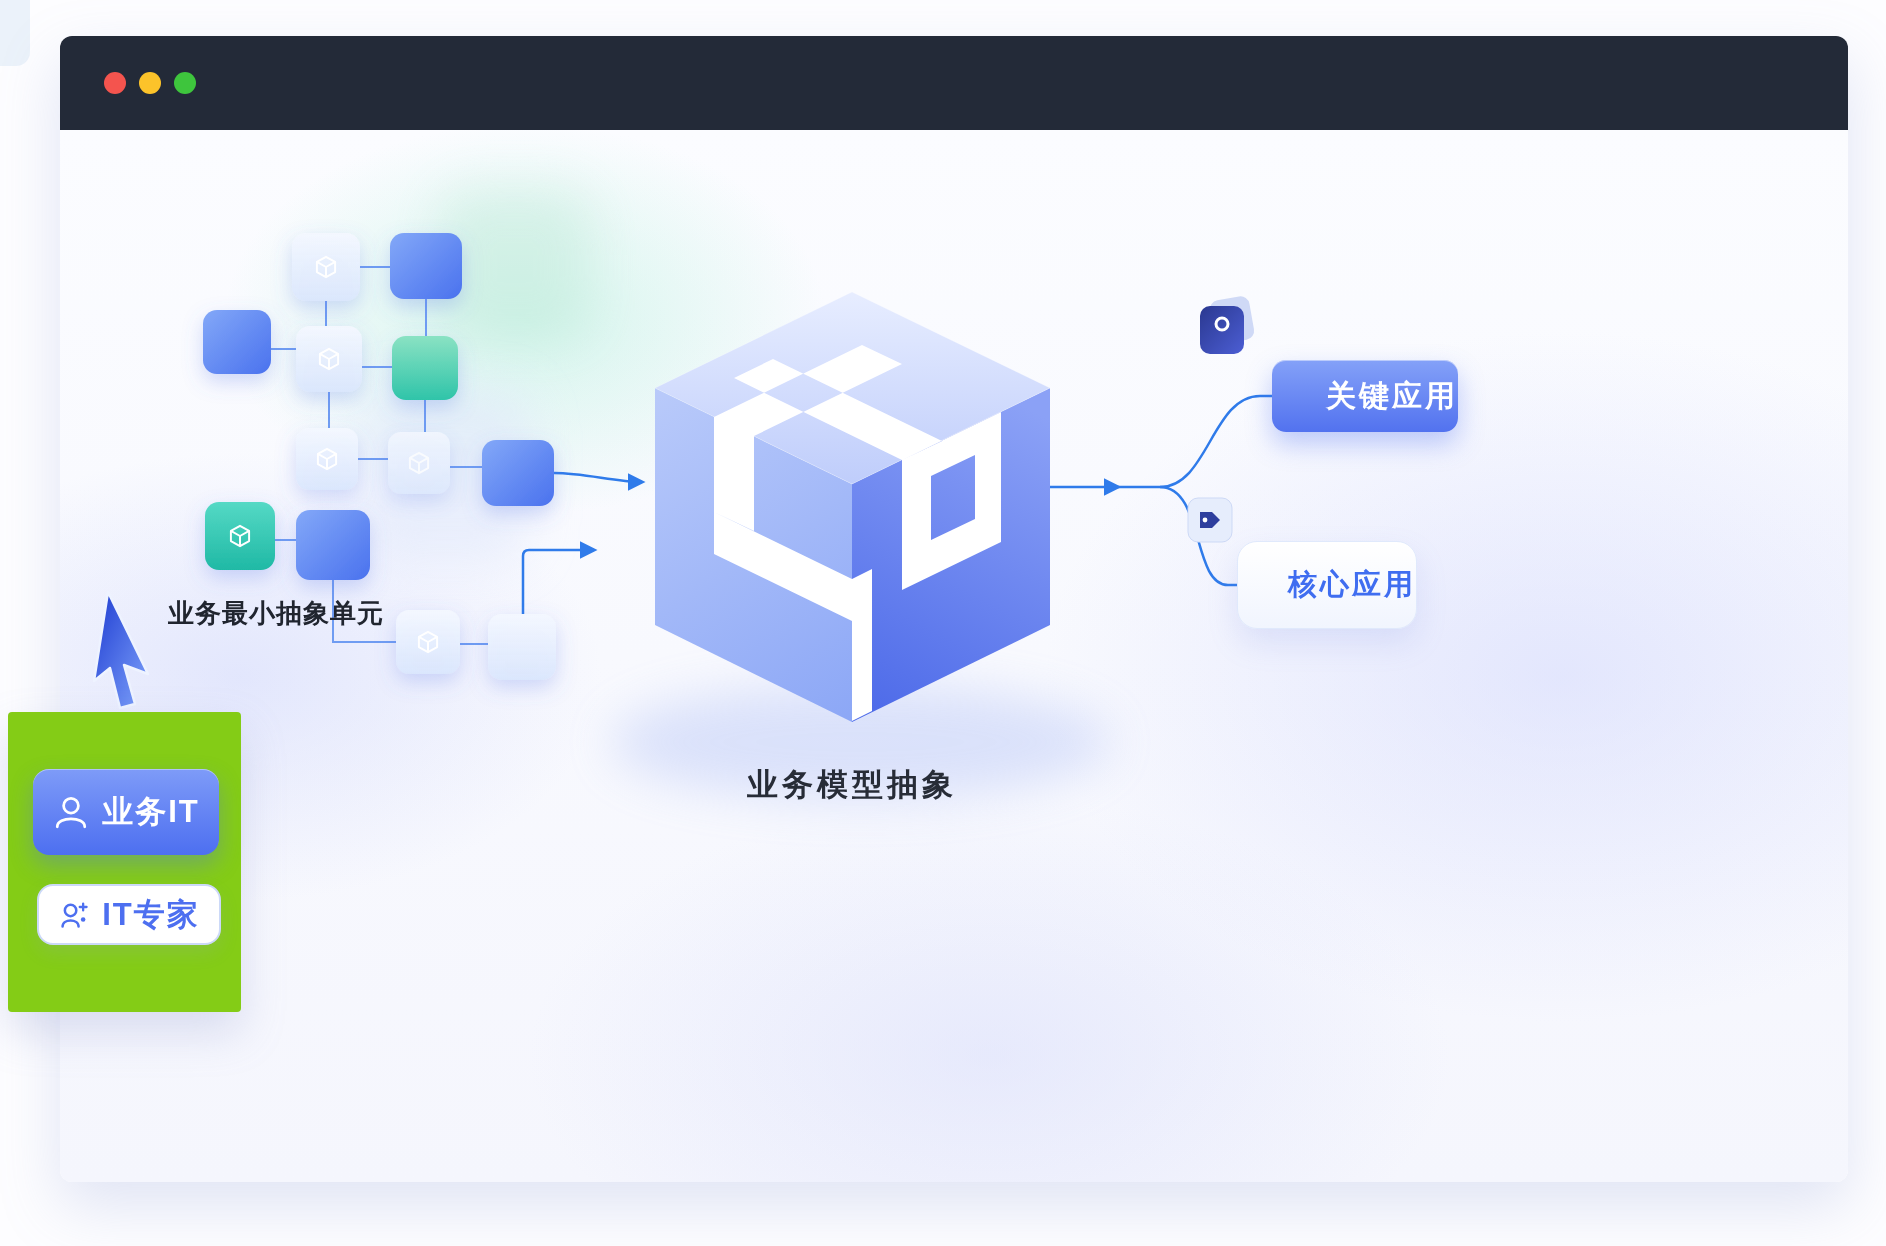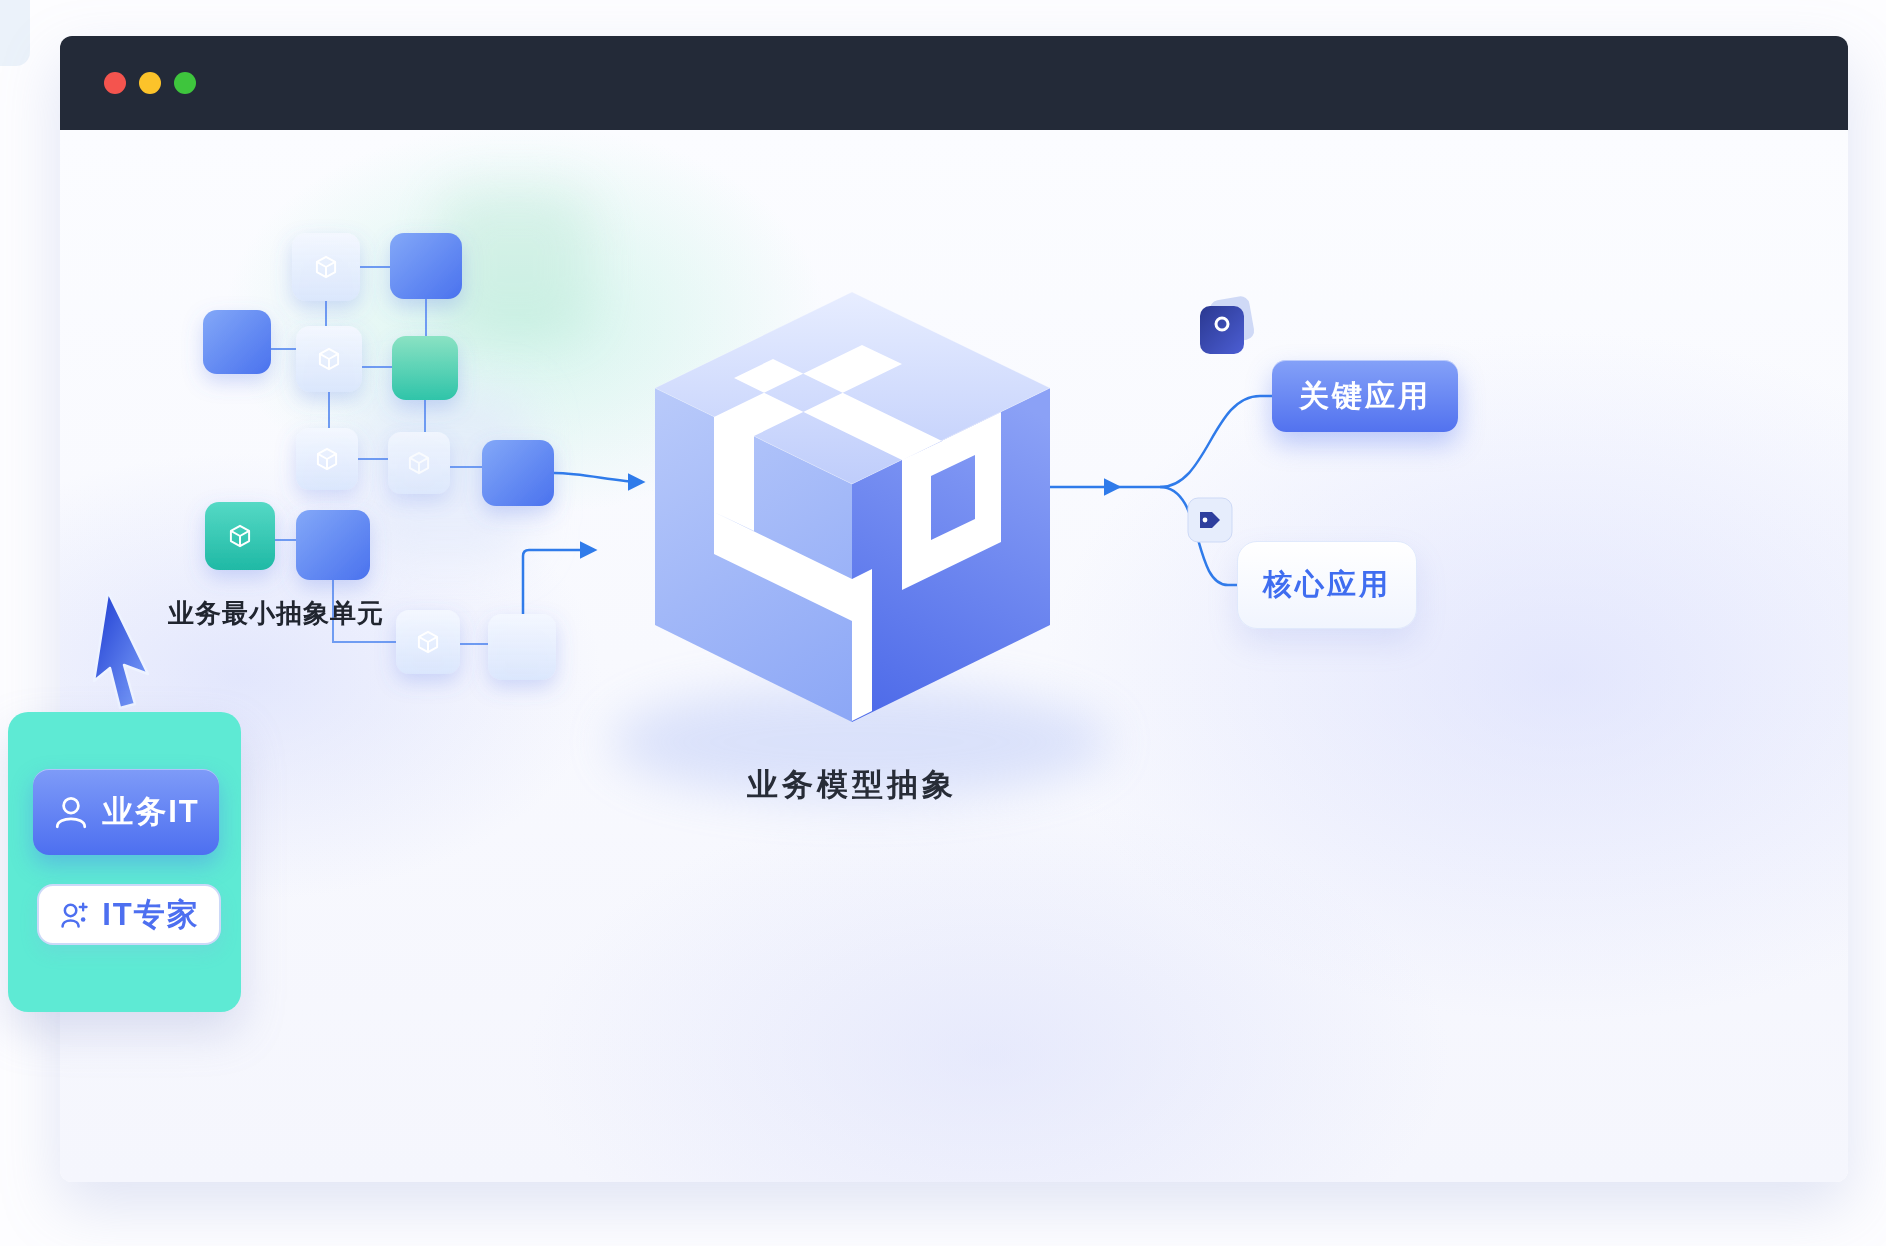--- a/index.html
+++ b/index.html
@@ -33,33 +33,33 @@
       radial-gradient(640px 360px at 52% 88%, rgba(206,212,250,.38), transparent 72%),
       linear-gradient(#fbfcff,#f5f6fd);
   }
   .scene{position:absolute;left:0;top:0;width:1788px;height:1052px;display:block;}
 
   
   .unit-callout{position:absolute;left:108px;top:466px;font-size:26px;font-weight:700;color:#20252f;letter-spacing:1px;white-space:nowrap;}
   .cube-caption{position:absolute;left:622px;top:634px;width:340px;text-align:center;font-size:31px;font-weight:700;color:#272c37;letter-spacing:4px;white-space:nowrap;}
 
   
-  .pill{position:absolute;display:flex;align-items:center;justify-content:center;cursor:pointer;}
+  .pill{position:absolute;display:flex;align-items:center;justify-content:flex-end;cursor:pointer;}
   .pill-key{left:1212px;top:230px;width:186px;height:72px;border-radius:14px;
     background:linear-gradient(180deg,#84a1f8,#5272ef);
     box-shadow:0 12px 26px rgba(77,111,240,.35), inset 0 1px 0 rgba(255,255,255,.45);}
   .pill-key span{color:#fff;font-size:30px;font-weight:700;letter-spacing:3px;}
   .pill-core{left:1177px;top:411px;width:180px;height:88px;border-radius:20px;
     background:linear-gradient(180deg,#ffffff,#f1f5fe);
     border:1px solid #e0e9fc;
     box-shadow:0 14px 30px rgba(125,145,225,.18);}
   .pill-core span{color:#3f6df0;font-size:29px;font-weight:700;letter-spacing:3px;}
 
   
-  .role-card{position:absolute;left:8px;top:712px;width:233px;height:300px;background:#5eead4;border-radius:20px;
+  .role-card{position:absolute;left:8px;top:712px;width:233px;height:300px;background:#84cc16;border-radius:4px;
     box-shadow:0 20px 44px rgba(140,152,205,.28);z-index:5;}
   .role-pill{position:absolute;display:flex;align-items:center;justify-content:center;gap:12px;cursor:pointer;}
   .role-pill.solid{left:25px;top:57px;width:186px;height:86px;border-radius:16px;
     background:linear-gradient(180deg,#7e9bf8,#4d6ff0);
     box-shadow:0 10px 22px rgba(77,111,240,.35), inset 0 1px 0 rgba(255,255,255,.4);}
   .role-pill.solid span{color:#fff;font-size:31px;font-weight:700;letter-spacing:2px;}
   .role-pill.light{left:29px;top:172px;width:184px;height:61px;border-radius:16px;
     background:#ffffff;border:2px solid #ccd9f8;box-shadow:0 8px 18px rgba(140,160,230,.16);}
   .role-pill.light span{color:#4d6ff0;font-size:31px;font-weight:700;letter-spacing:2px;}
   .role-pill svg{flex:0 0 auto;}

